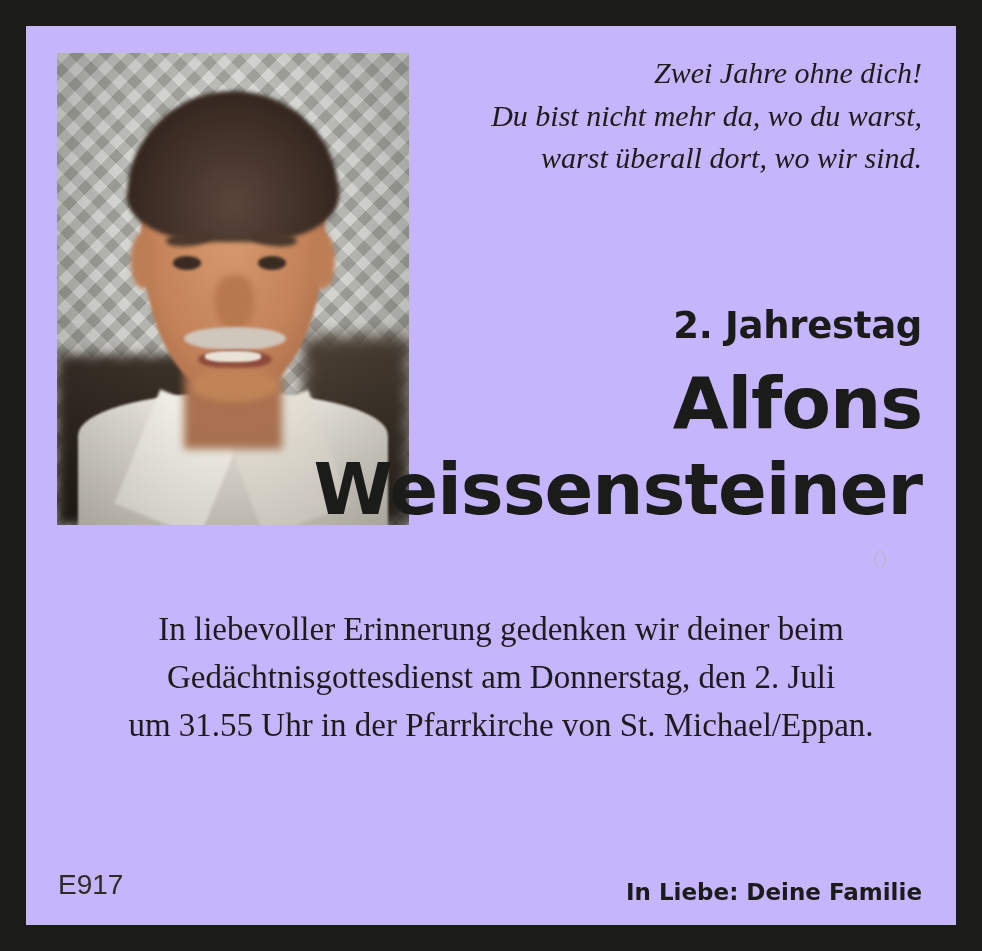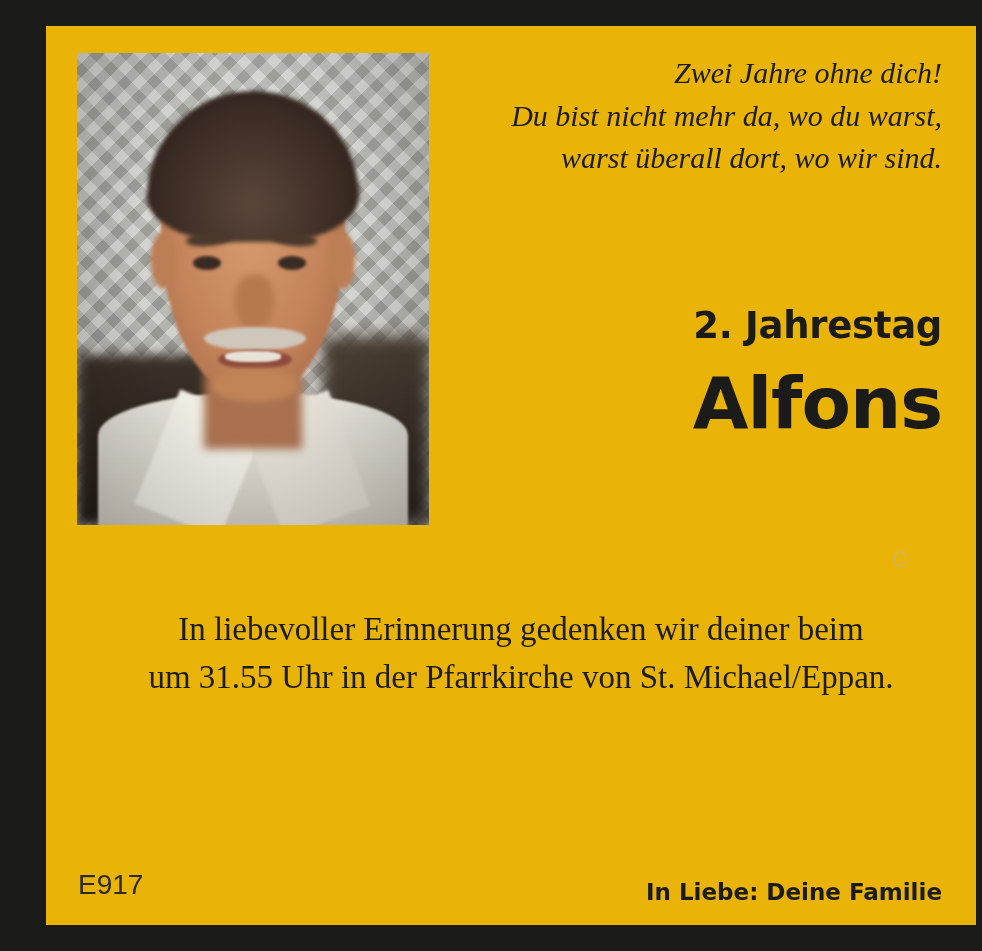--- a/index.html
+++ b/index.html
@@ -20,23 +20,22 @@
     height: 951px;
     background: #1b1b19;
     box-sizing: border-box;
     padding: 26px 26px 26px 26px;
   }
 
   .card-inner {
     position: relative;
     width: 100%;
     height: 100%;
-    background: #eab308;
+    background: #c4b5fd;
     box-sizing: border-box;
-    margin-left: 20px;
   }
 
   
   .portrait {
     position: absolute;
     left: 31px;
     top: 27px;
     width: 352px;
     height: 472px;
     overflow: hidden;
@@ -332,26 +331,28 @@
     <div class="verse">
       <div>Zwei Jahre ohne dich!</div>
       <div>Du bist nicht mehr da, wo du warst,</div>
       <div>warst überall dort, wo wir sind.</div>
     </div>
 
     <div class="anniversary">2. Jahrestag</div>
 
     <div class="name">
       <div>Alfons</div>
+      <div>Weissensteiner</div>
     </div>
 
     <div class="speck"></div>
 
     <div class="body-text">
       <div>In liebevoller Erinnerung gedenken wir deiner beim</div>
+      <div>Gedächtnisgottesdienst am Donnerstag, den 2. Juli</div>
       <div>um 31.55 Uhr in der Pfarrkirche von St. Michael/Eppan.</div>
     </div>
 
     <div class="ref-code">E917</div>
     <div class="signoff">In Liebe: Deine Familie</div>
 
   </div>
 </div>
 
 </body></html>

